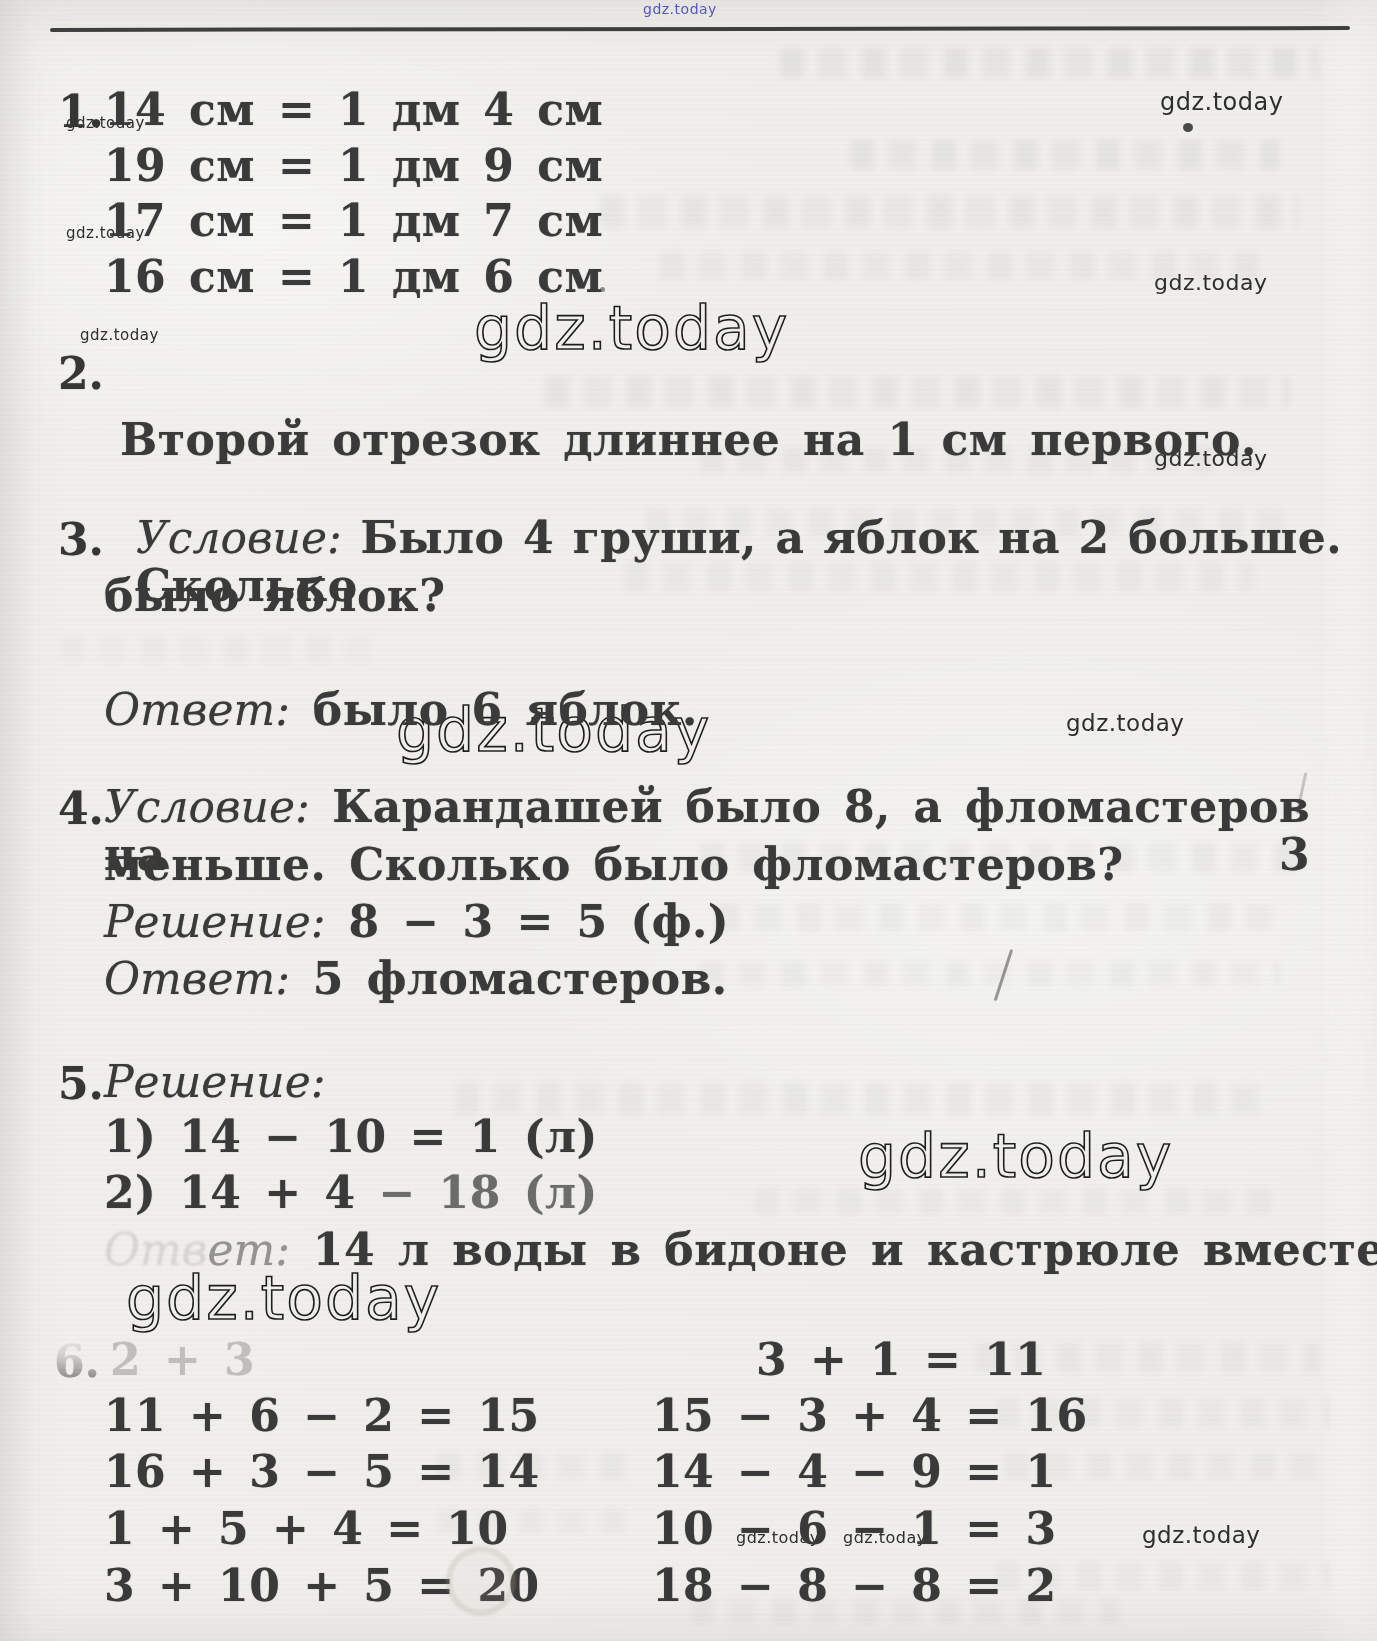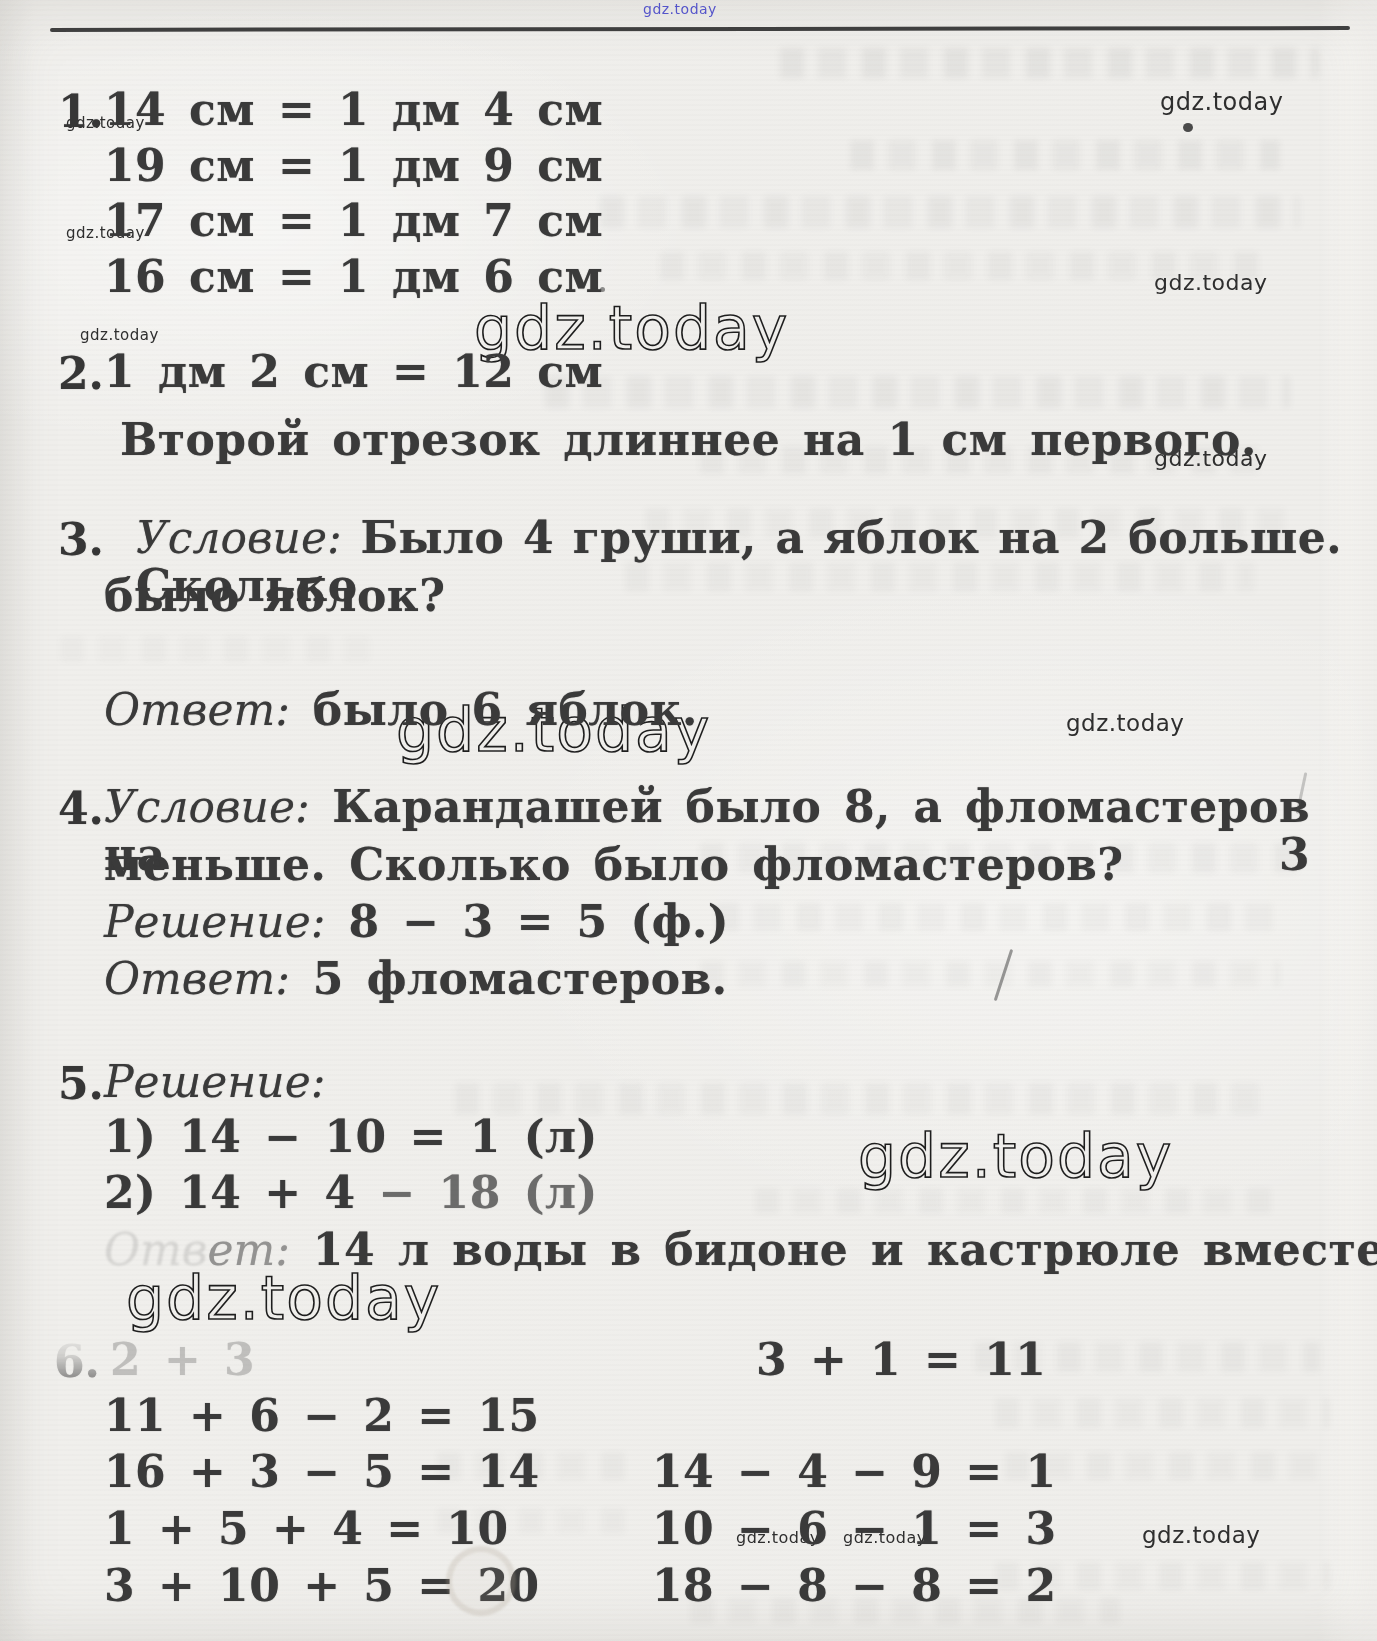--- a/index.html
+++ b/index.html
@@ -96,21 +96,20 @@
   <div class="wm wm-big" style="left:858px;top:1126px;font-size:60px;">gdz.today</div>
   <div class="wm wm-big" style="left:126px;top:1268px;font-size:60px;">gdz.today</div>
 
   <div class="num" style="left:58px;top:86px;">1.</div>
   <div class="ln" style="left:104px;top:86px;">14 см = 1 дм 4 см</div>
   <div class="ln" style="left:104px;top:142px;">19 см = 1 дм 9 см</div>
   <div class="ln" style="left:104px;top:197px;">17 см = 1 дм 7 см</div>
   <div class="ln" style="left:104px;top:253px;">16 см = 1 дм 6 см</div>
 
   <div class="num" style="left:58px;top:348px;">2.</div>
-  <div class="ln" style="left:104px;top:348px;">1 дм 2 см = 12 см</div>
   <div class="ln" style="left:88px;top:416px;margin-left:32px;">Второй отрезок длиннее на 1 см первого.</div>
 
   <div class="num" style="left:58px;top:514px;">3.</div>
   <div class="ln just" style="left:104px;top:514px;width:1206px;margin-left:32px;">
     <span class="lbl">Условие:</span>
     <span>Было 4 груши, а яблок на 2 больше. Сколько</span>
   </div>
   <div class="ln" style="left:104px;top:572px;">было яблок?</div>
   <div class="ln" style="left:104px;top:686px;">
     <span class="lbl">Ответ:</span>
@@ -145,20 +144,21 @@
   <div class="ln" style="left:104px;top:1226px;">
     <span class="lbl gone">Отв</span><span class="lbl dim">ет:</span>
     <span>14 л воды в бидоне и кастрюле вместе.</span>
   </div>
 
   <div class="num faded-num" style="left:54px;top:1336px;">6.</div>
   <div class="ln faint-line" style="left:110px;top:1336px;">2 + 3</div>
   <div class="ln" style="left:756px;top:1336px;">3 + 1 = 11</div>
 
   <div class="ln" style="left:104px;top:1392px;">11 + 6 − 2 = 15</div>
+  <div class="ln" style="left:652px;top:1392px;">15 − 3 + 4 = 16</div>
 
   <div class="ln" style="left:104px;top:1448px;">16 + 3 − 5 = 14</div>
   <div class="ln" style="left:652px;top:1448px;">14 − 4 − 9 = 1</div>
 
   <div class="ln" style="left:104px;top:1505px;">1 + 5 + 4 = 10</div>
   <div class="ln" style="left:652px;top:1505px;">10 − 6 − 1 = 3</div>
 
   <div class="ln" style="left:104px;top:1562px;">3 + 10 + 5 = 20</div>
   <div class="ln" style="left:652px;top:1562px;">18 − 8 − 8 = 2</div>
 

